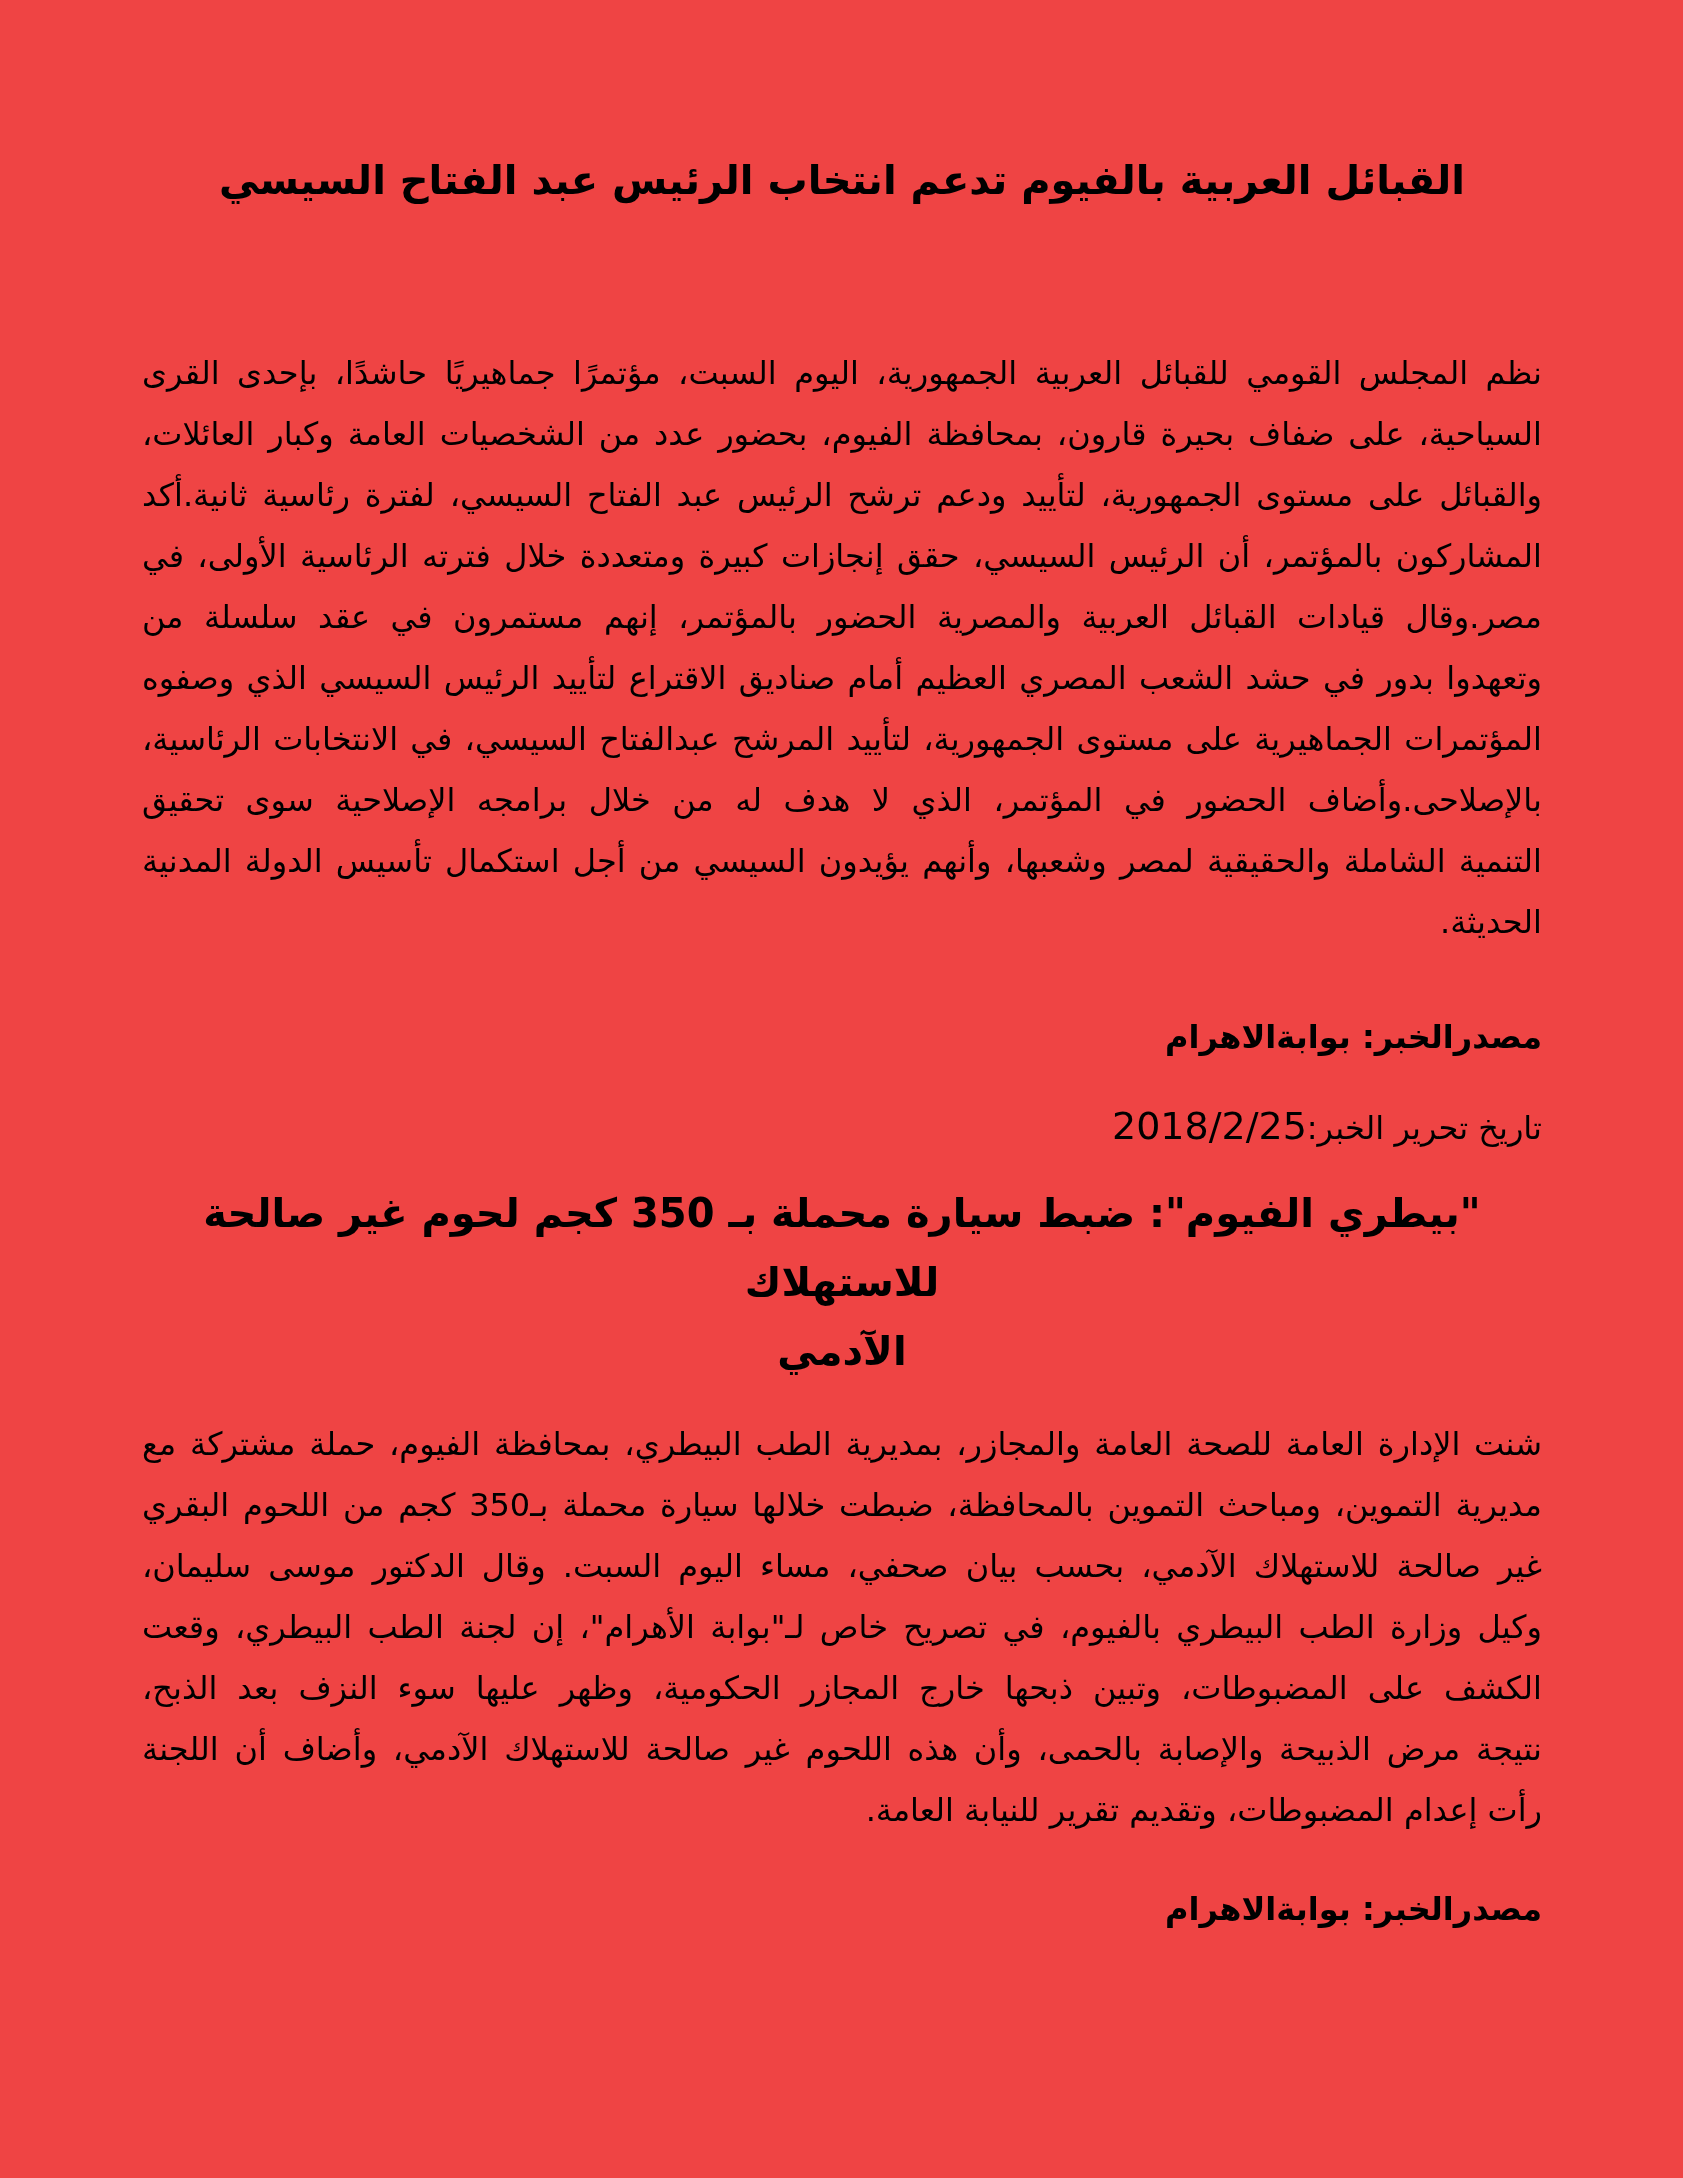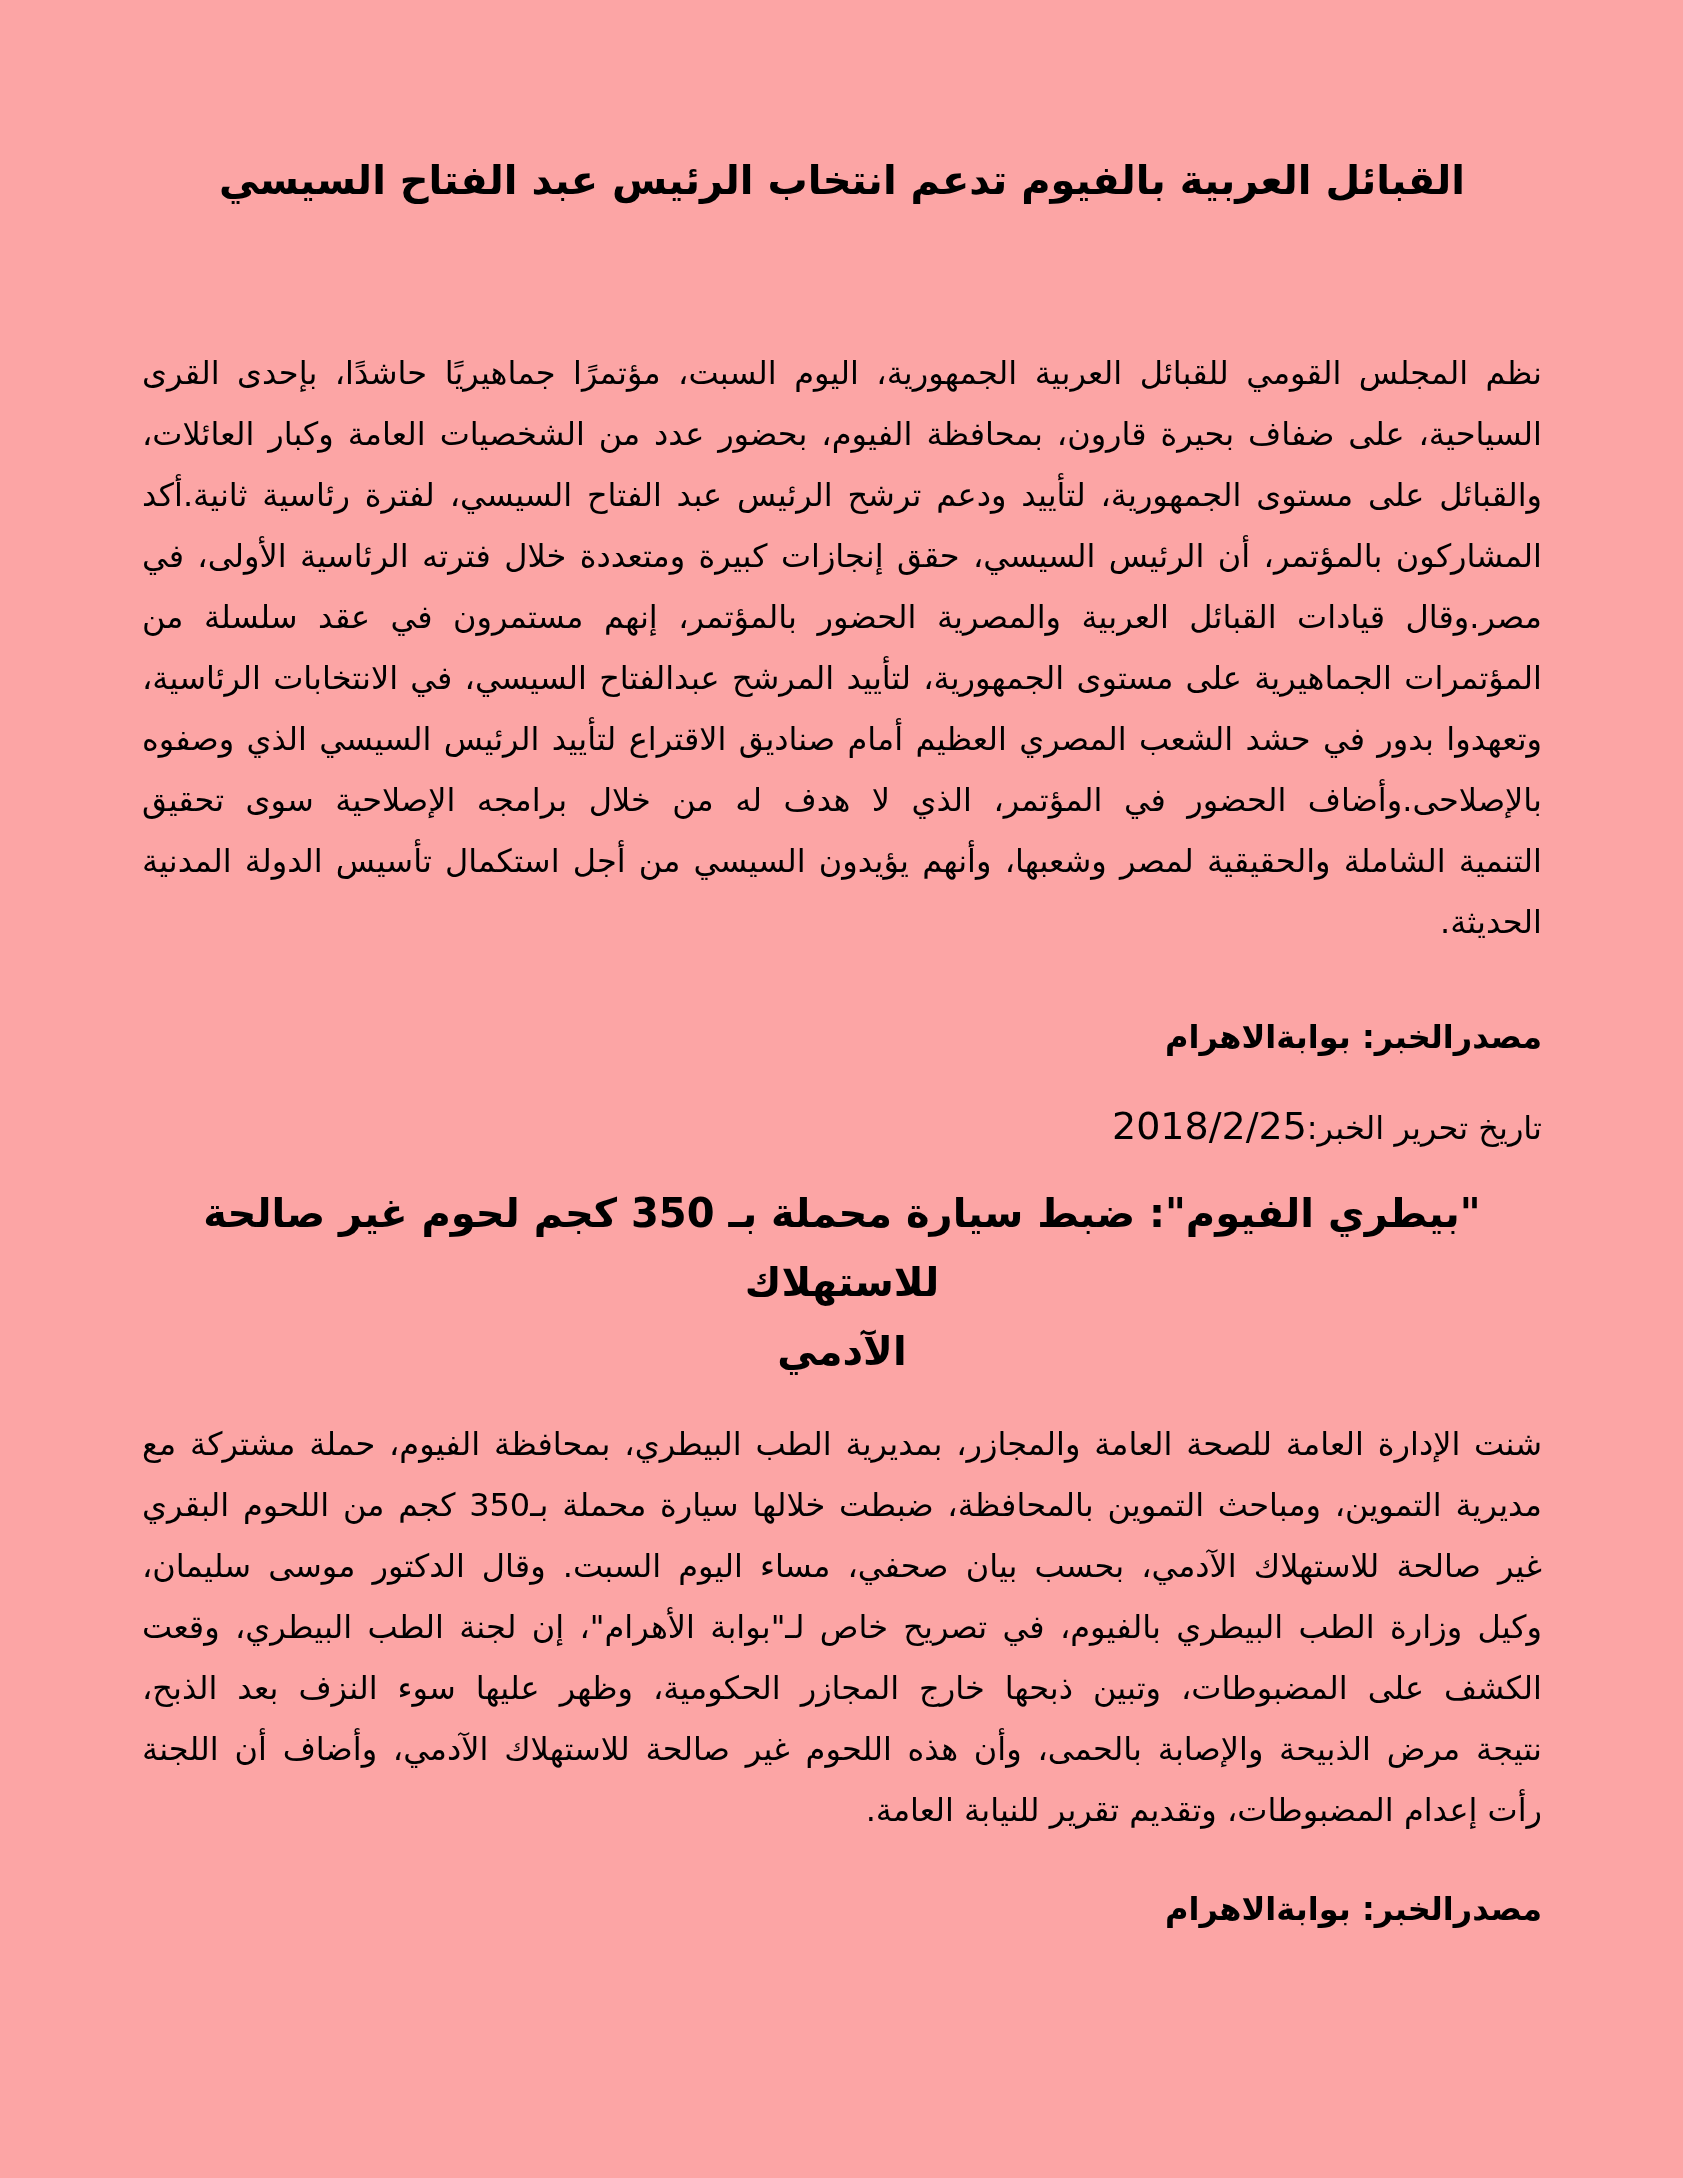--- a/index.html
+++ b/index.html
@@ -9,21 +9,21 @@
   }
   .page {
     position: relative;
     width: 1683px;
     height: 2178px;
     box-sizing: border-box;
     padding: 149px 141px 0 142px;
     direction: rtl;
     unicode-bidi: embed;
     color: #000000;
-    background: #fca5a5;
+    background: #ef4444;
     font-family: "DejaVu Sans", sans-serif;
     overflow: hidden;
   }
   .article-title {
     margin: 0;
     font-size: 40px;
     font-weight: bold;
     line-height: 63px;
     text-align: center;
   }
@@ -68,22 +68,22 @@
 <div class="page">
 
   <h1 class="article-title" id="article1-title">القبائل العربية بالفيوم تدعم انتخاب الرئيس عبد الفتاح السيسي</h1>
 
   <div class="para" id="article1-paragraph">
       <div class="line">نظم المجلس القومي للقبائل العربية الجمهورية، اليوم السبت، مؤتمرًا جماهيريًا حاشدًا، بإحدى القرى</div>
       <div class="line">السياحية، على ضفاف بحيرة قارون، بمحافظة الفيوم، بحضور عدد من الشخصيات العامة وكبار العائلات،</div>
       <div class="line">والقبائل على مستوى الجمهورية، لتأييد ودعم ترشح الرئيس عبد الفتاح السيسي، لفترة رئاسية ثانية.أكد</div>
       <div class="line">المشاركون بالمؤتمر، أن الرئيس السيسي، حقق إنجازات كبيرة ومتعددة خلال فترته الرئاسية الأولى، في</div>
       <div class="line">مصر.وقال قيادات القبائل العربية والمصرية الحضور بالمؤتمر، إنهم مستمرون في عقد سلسلة من</div>
+      <div class="line">وتعهدوا بدور في حشد الشعب المصري العظيم أمام صناديق الاقتراع لتأييد الرئيس السيسي الذي وصفوه</div>
       <div class="line">المؤتمرات الجماهيرية على مستوى الجمهورية، لتأييد المرشح عبدالفتاح السيسي، في الانتخابات الرئاسية،</div>
-      <div class="line">وتعهدوا بدور في حشد الشعب المصري العظيم أمام صناديق الاقتراع لتأييد الرئيس السيسي الذي وصفوه</div>
       <div class="line">بالإصلاحى.وأضاف الحضور في المؤتمر، الذي لا هدف له من خلال برامجه الإصلاحية سوى تحقيق</div>
       <div class="line">التنمية الشاملة والحقيقية لمصر وشعبها، وأنهم يؤيدون السيسي من أجل استكمال تأسيس الدولة المدنية</div>
       <div class="line">الحديثة.</div>
     </div>
 
   <div class="meta source-line" id="article1-source">مصدرالخبر: بوابةالاهرام</div>
 
   <div class="meta" id="article1-date"><span>تاريخ تحرير الخبر:</span><span class="date-value">2018/2/25</span></div>
 
   <h1 class="article-title" id="article2-title">

